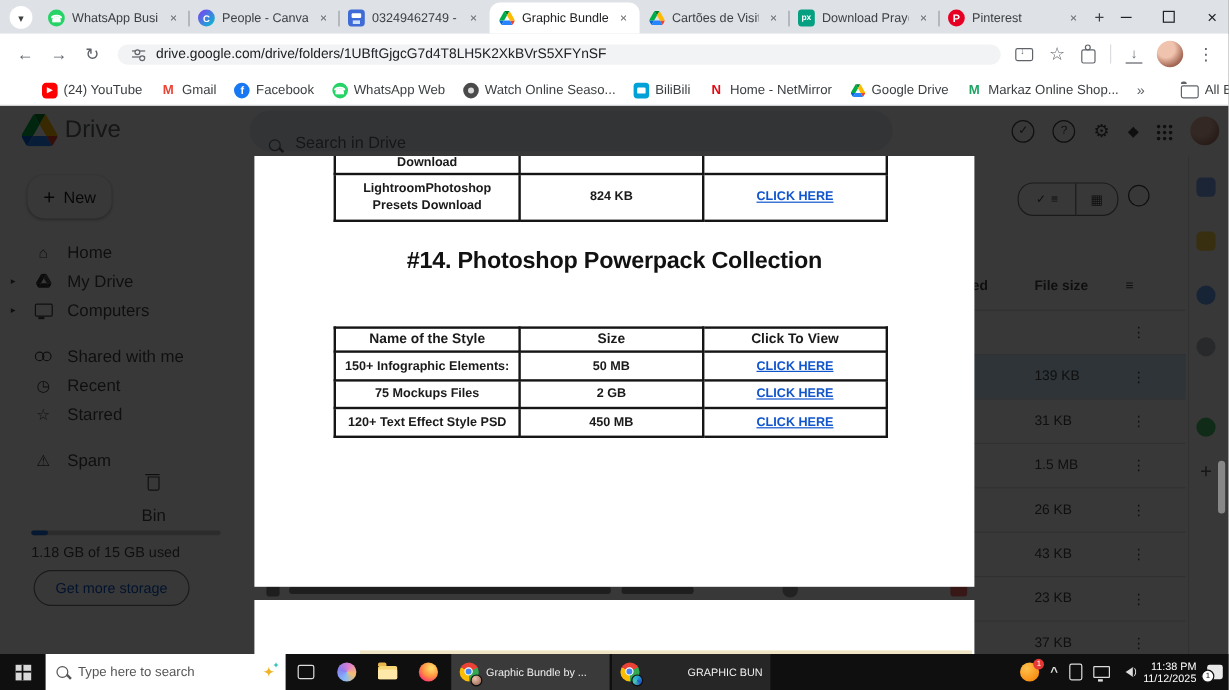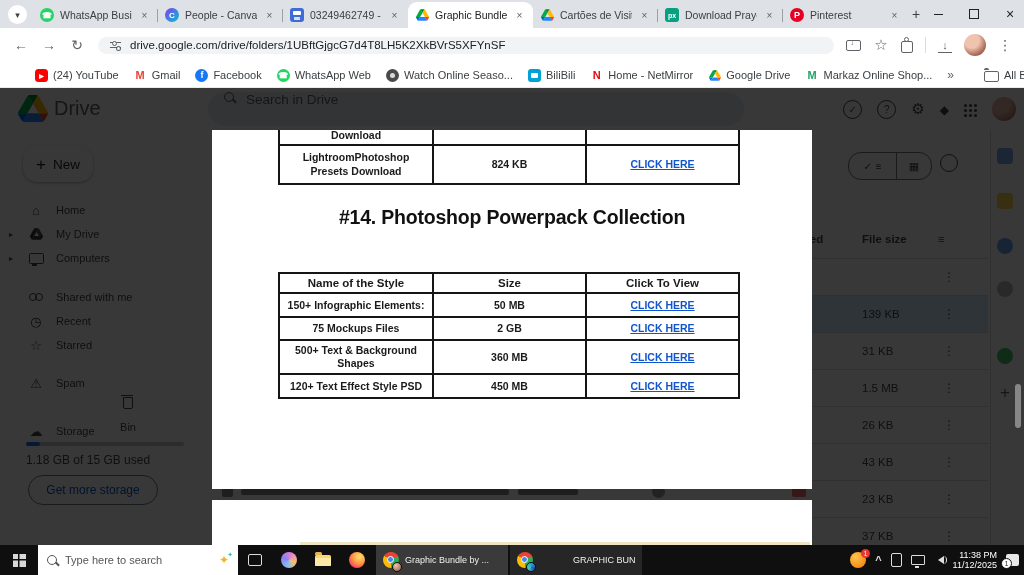--- a/index.html
+++ b/index.html
@@ -69,33 +69,33 @@
 
   
   .desktop{position:relative;height:457px;background:#fff;overflow:hidden;}
   .drive{position:absolute;inset:0;z-index:1;background:#fff;color:#444746;}
   .dim{position:absolute;inset:0;z-index:2;background:rgba(0,0,0,0.78);}
 
   .dheader{position:absolute;top:0;left:0;right:0;height:42px;display:flex;align-items:center;}
   .dlogo{position:absolute;left:18px;top:7px;width:30px;height:27px;}
   .dlogo svg{width:100%;height:100%;}
   .dname{position:absolute;left:54px;top:9px;font-size:20px;color:#5f6368;}
-  .dsearch{position:absolute;left:208px;top:4px;width:504px;height:34px;background:#e9eef6;border-radius:17px;display:flex;align-items:flex-start;gap:12px;padding:0 16px;}
+  .dsearch{position:absolute;left:208px;top:4px;width:504px;height:34px;background:#e9eef6;border-radius:17px;display:flex;align-items:flex-end;gap:12px;padding:0 16px;}
   .mag{width:8px;height:8px;border:1.6px solid #5f6368;border-radius:50%;position:relative;flex:none;}
   .mag::after{content:"";position:absolute;width:5px;height:1.6px;background:#5f6368;transform:rotate(45deg);right:-4px;bottom:-1px;}
   .dsearch-text{font-size:13.5px;color:#5f6368;}
   .dh-icons{position:absolute;right:8px;top:0;height:42px;display:flex;align-items:center;gap:15px;color:#444746;}
   .circ{width:17px;height:17px;border:1.5px solid #444746;border-radius:50%;display:flex;align-items:center;justify-content:center;font-size:10px;}
   .dots9{width:3px;height:3px;border-radius:50%;background:#444746;box-shadow:5px 0 0 #444746,10px 0 0 #444746,0 5px 0 #444746,5px 5px 0 #444746,10px 5px 0 #444746,0 10px 0 #444746,5px 10px 0 #444746,10px 10px 0 #444746;margin:-8px 10px 0 0;}
   .davatar{width:24px;height:24px;border-radius:50%;background:radial-gradient(circle at 35% 30%,#e8b4a0 0 40%,#8a5a4a);}
 
   
   .sb-new{position:absolute;left:23px;top:58px;width:70px;height:36px;background:#fff;border-radius:14px;box-shadow:0 1px 3px rgba(0,0,0,.3);display:flex;align-items:center;justify-content:center;gap:7px;font-size:13.5px;color:#1f1f1f;}
   .sb-new .plus{font-size:17px;line-height:1;}
-  .sb-item{position:absolute;left:0;width:200px;height:24px;display:flex;align-items:center;gap:12px;padding-left:28px;font-size:11px;color:#444746;}
+  .sb-item{position:absolute;left:0;width:200px;height:24px;display:flex;align-items:center;gap:12px;padding-left:28px;font-size:14px;color:#444746;}
   .sb-caret{position:absolute;left:9px;font-size:8px;color:#444746;}
   .sb-ic{width:16px;display:flex;align-items:center;justify-content:center;font-size:13px;flex:none;color:#444746;}
   .sb-ic.drv svg{width:13px;height:12px;filter:grayscale(1) brightness(.45);}
   .ic-comp{width:13px;height:9px;border:1.5px solid #444746;border-radius:1.5px;position:relative;}
   .ic-comp::after{content:"";position:absolute;left:2.5px;bottom:-3.5px;width:5px;height:2px;background:#444746;}
   .ic-ppl{width:15px;height:11px;position:relative;}
   .ic-ppl::before,.ic-ppl::after{content:"";position:absolute;width:6px;height:6px;border:1.4px solid #444746;border-radius:50%;top:1px;}
   .ic-ppl::before{left:0;} .ic-ppl::after{left:6px;}
   .ic-trash{width:8px;height:10px;border:1.4px solid #444746;border-radius:0 0 2px 2px;position:relative;margin-top:2px;}
   .ic-trash::before{content:"";position:absolute;top:-3.5px;left:-3px;width:12px;height:1.6px;background:#444746;}
@@ -419,24 +419,20 @@
       <div class="sb-item" style="top:283px;">
         <span class="sb-ic g-warn"></span>
         <span>Spam</span>
       </div>
       <div class="sb-item" style="top:307px;flex-direction:column;">
         <span class="sb-ic">
             <span class="ic-trash"></span>
           </span>
         <span>Bin</span>
       </div>
-      <div class="sb-item" style="top:331px;">
-        <span class="sb-ic g-cloud"></span>
-        <span>Storage</span>
-      </div>
       <div class="sb-bar">
           <div class="sb-bar-fill"></div>
         </div>
       <div class="sb-storage">1.18 GB of 15 GB used</div>
       <div class="sb-getmore">
         <span>Get more storage</span>
       </div>
 
       <div class="vtoggle">
         <span class="vt-left">
@@ -541,25 +537,20 @@
         <tr style="height:24px;">
           <td>150+ Infographic Elements:</td>
           <td>50 MB</td>
           <td><span class="doc-link">CLICK HERE</span></td>
         </tr>
         <tr style="height:23px;">
           <td>75 Mockups Files</td>
           <td>2 GB</td>
           <td><span class="doc-link">CLICK HERE</span></td>
         </tr>
-        <tr style="height:34px;">
-          <td>500+ Text &amp; Background Shapes</td>
-          <td>360 MB</td>
-          <td><span class="doc-link">CLICK HERE</span></td>
-        </tr>
         <tr style="height:24px;">
           <td>120+ Text Effect Style PSD</td>
           <td>450 MB</td>
           <td><span class="doc-link">CLICK HERE</span></td>
         </tr>
       </tbody>
         </table>
     </div>
 
     <div class="page page2">

